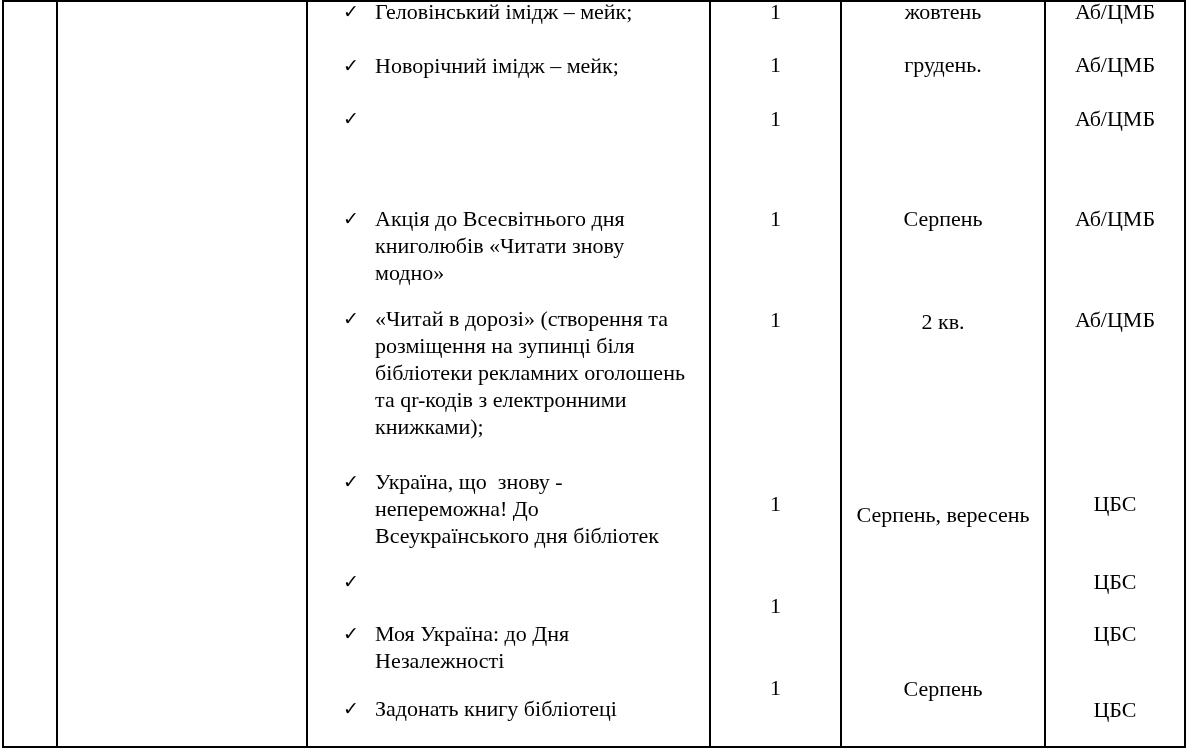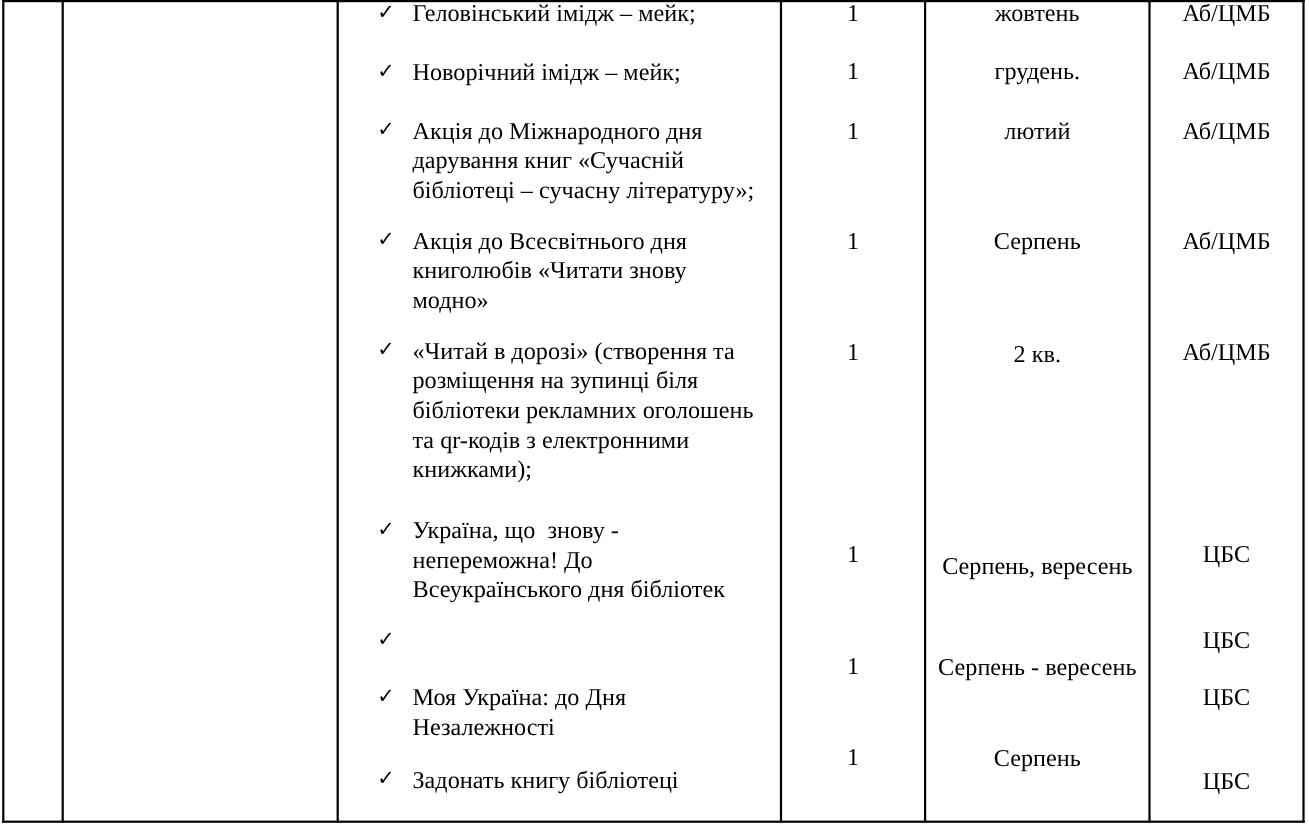--- a/index.html
+++ b/index.html
@@ -41,23 +41,20 @@
   <div class="item" style="top:-2px">
     <span class="mark">✓</span>
     <span class="txt">Геловінський імідж – мейк;</span>
   </div>
   <div class="item" style="top:52px">
     <span class="mark">✓</span>
     <span class="txt">Новорічний імідж – мейк;</span>
   </div>
   <div class="item" style="top:105px">
     <span class="mark">✓</span>
-    <span class="txt">Акція до Міжнародного дня
-дарування книг «Сучасній
-бібліотеці – сучасну літературу»;</span>
   </div>
   <div class="item" style="top:205px">
     <span class="mark">✓</span>
     <span class="txt">Акція до Всесвітнього дня
 книголюбів «Читати знову
 модно»</span>
   </div>
   <div class="item" style="top:305px">
     <span class="mark">✓</span>
     <span class="txt">«Читай в дорозі» (створення та
@@ -89,25 +86,23 @@
   <div class="cell qty" style="top:51px">1</div>
   <div class="cell qty" style="top:105px">1</div>
   <div class="cell qty" style="top:205px">1</div>
   <div class="cell qty" style="top:306px">1</div>
   <div class="cell qty" style="top:490px">1</div>
   <div class="cell qty" style="top:592px">1</div>
   <div class="cell qty" style="top:674px">1</div>
 
   <div class="cell term" style="top:-2px">жовтень</div>
   <div class="cell term" style="top:51px">грудень.</div>
-  <div class="cell term" style="top:105px">лютий</div>
   <div class="cell term" style="top:205px">Серпень</div>
   <div class="cell term" style="top:308px">2 кв.</div>
   <div class="cell term" style="top:501px">Серпень, вересень</div>
-  <div class="cell term" style="top:593px">Серпень - вересень</div>
   <div class="cell term" style="top:675px">Серпень</div>
 
   <div class="cell resp" style="top:-2px">Аб/ЦМБ</div>
   <div class="cell resp" style="top:51px">Аб/ЦМБ</div>
   <div class="cell resp" style="top:105px">Аб/ЦМБ</div>
   <div class="cell resp" style="top:205px">Аб/ЦМБ</div>
   <div class="cell resp" style="top:306px">Аб/ЦМБ</div>
   <div class="cell resp" style="top:490px">ЦБС</div>
   <div class="cell resp" style="top:568px">ЦБС</div>
   <div class="cell resp" style="top:620px">ЦБС</div>

